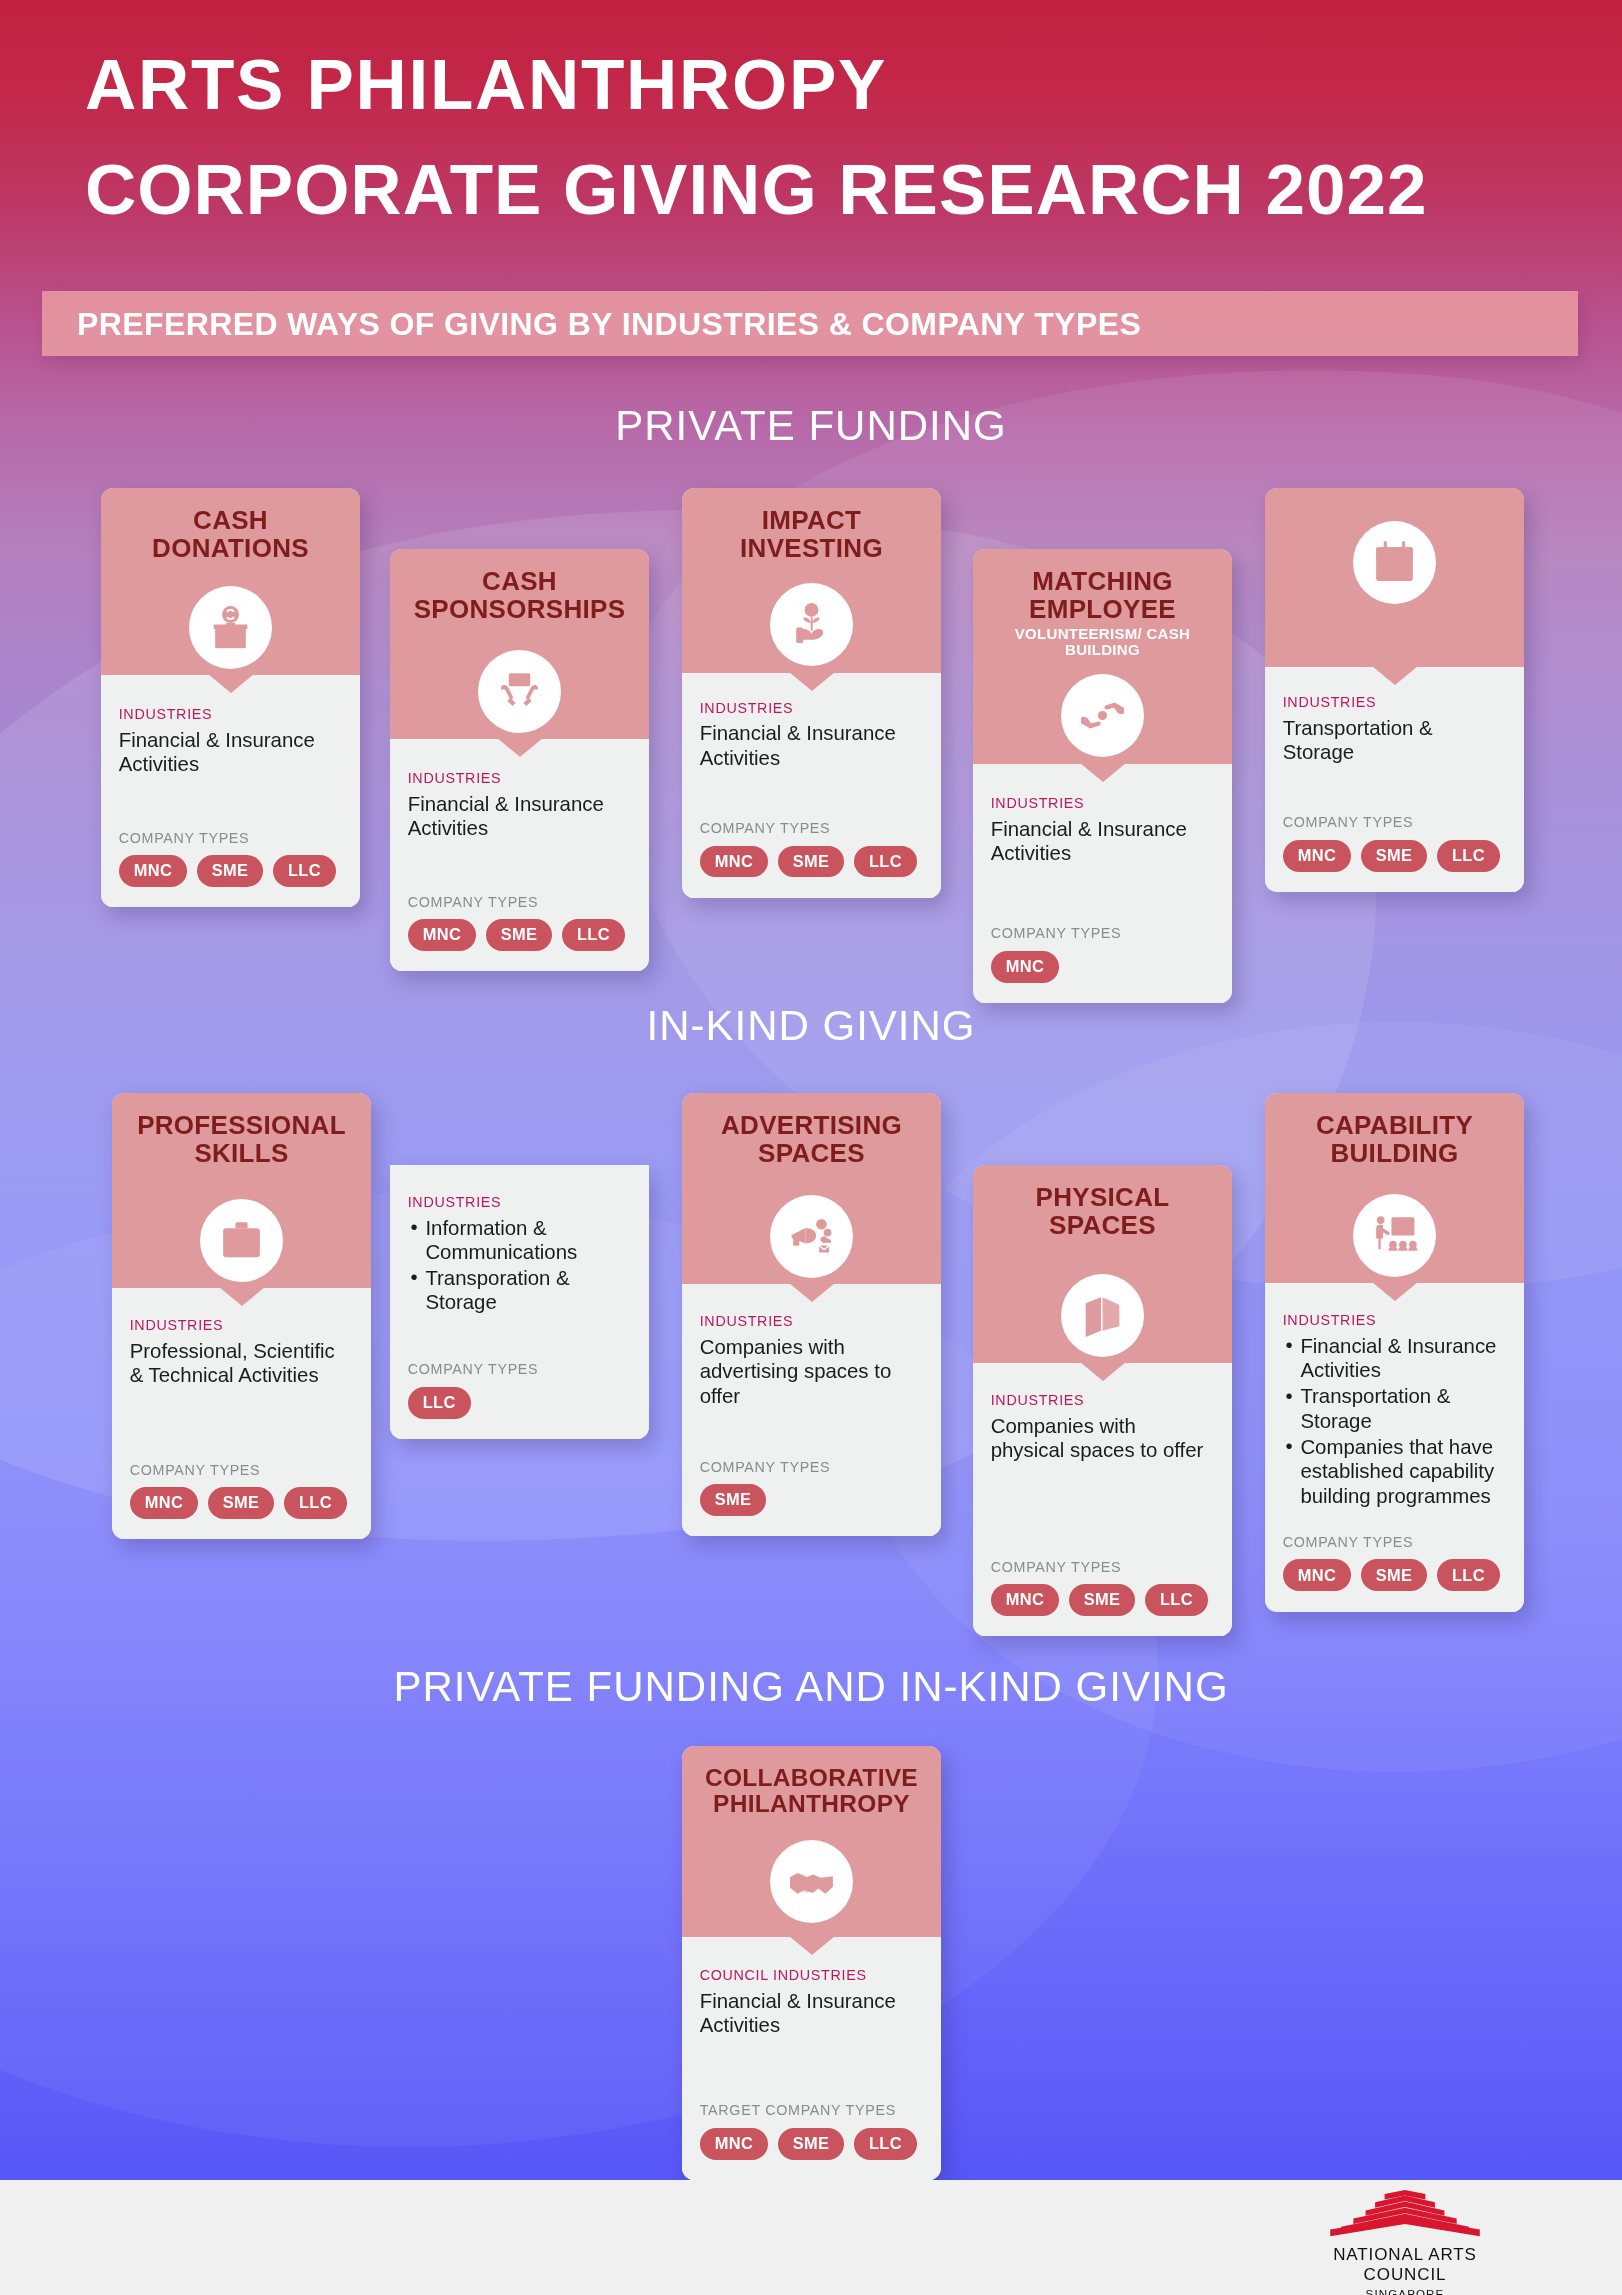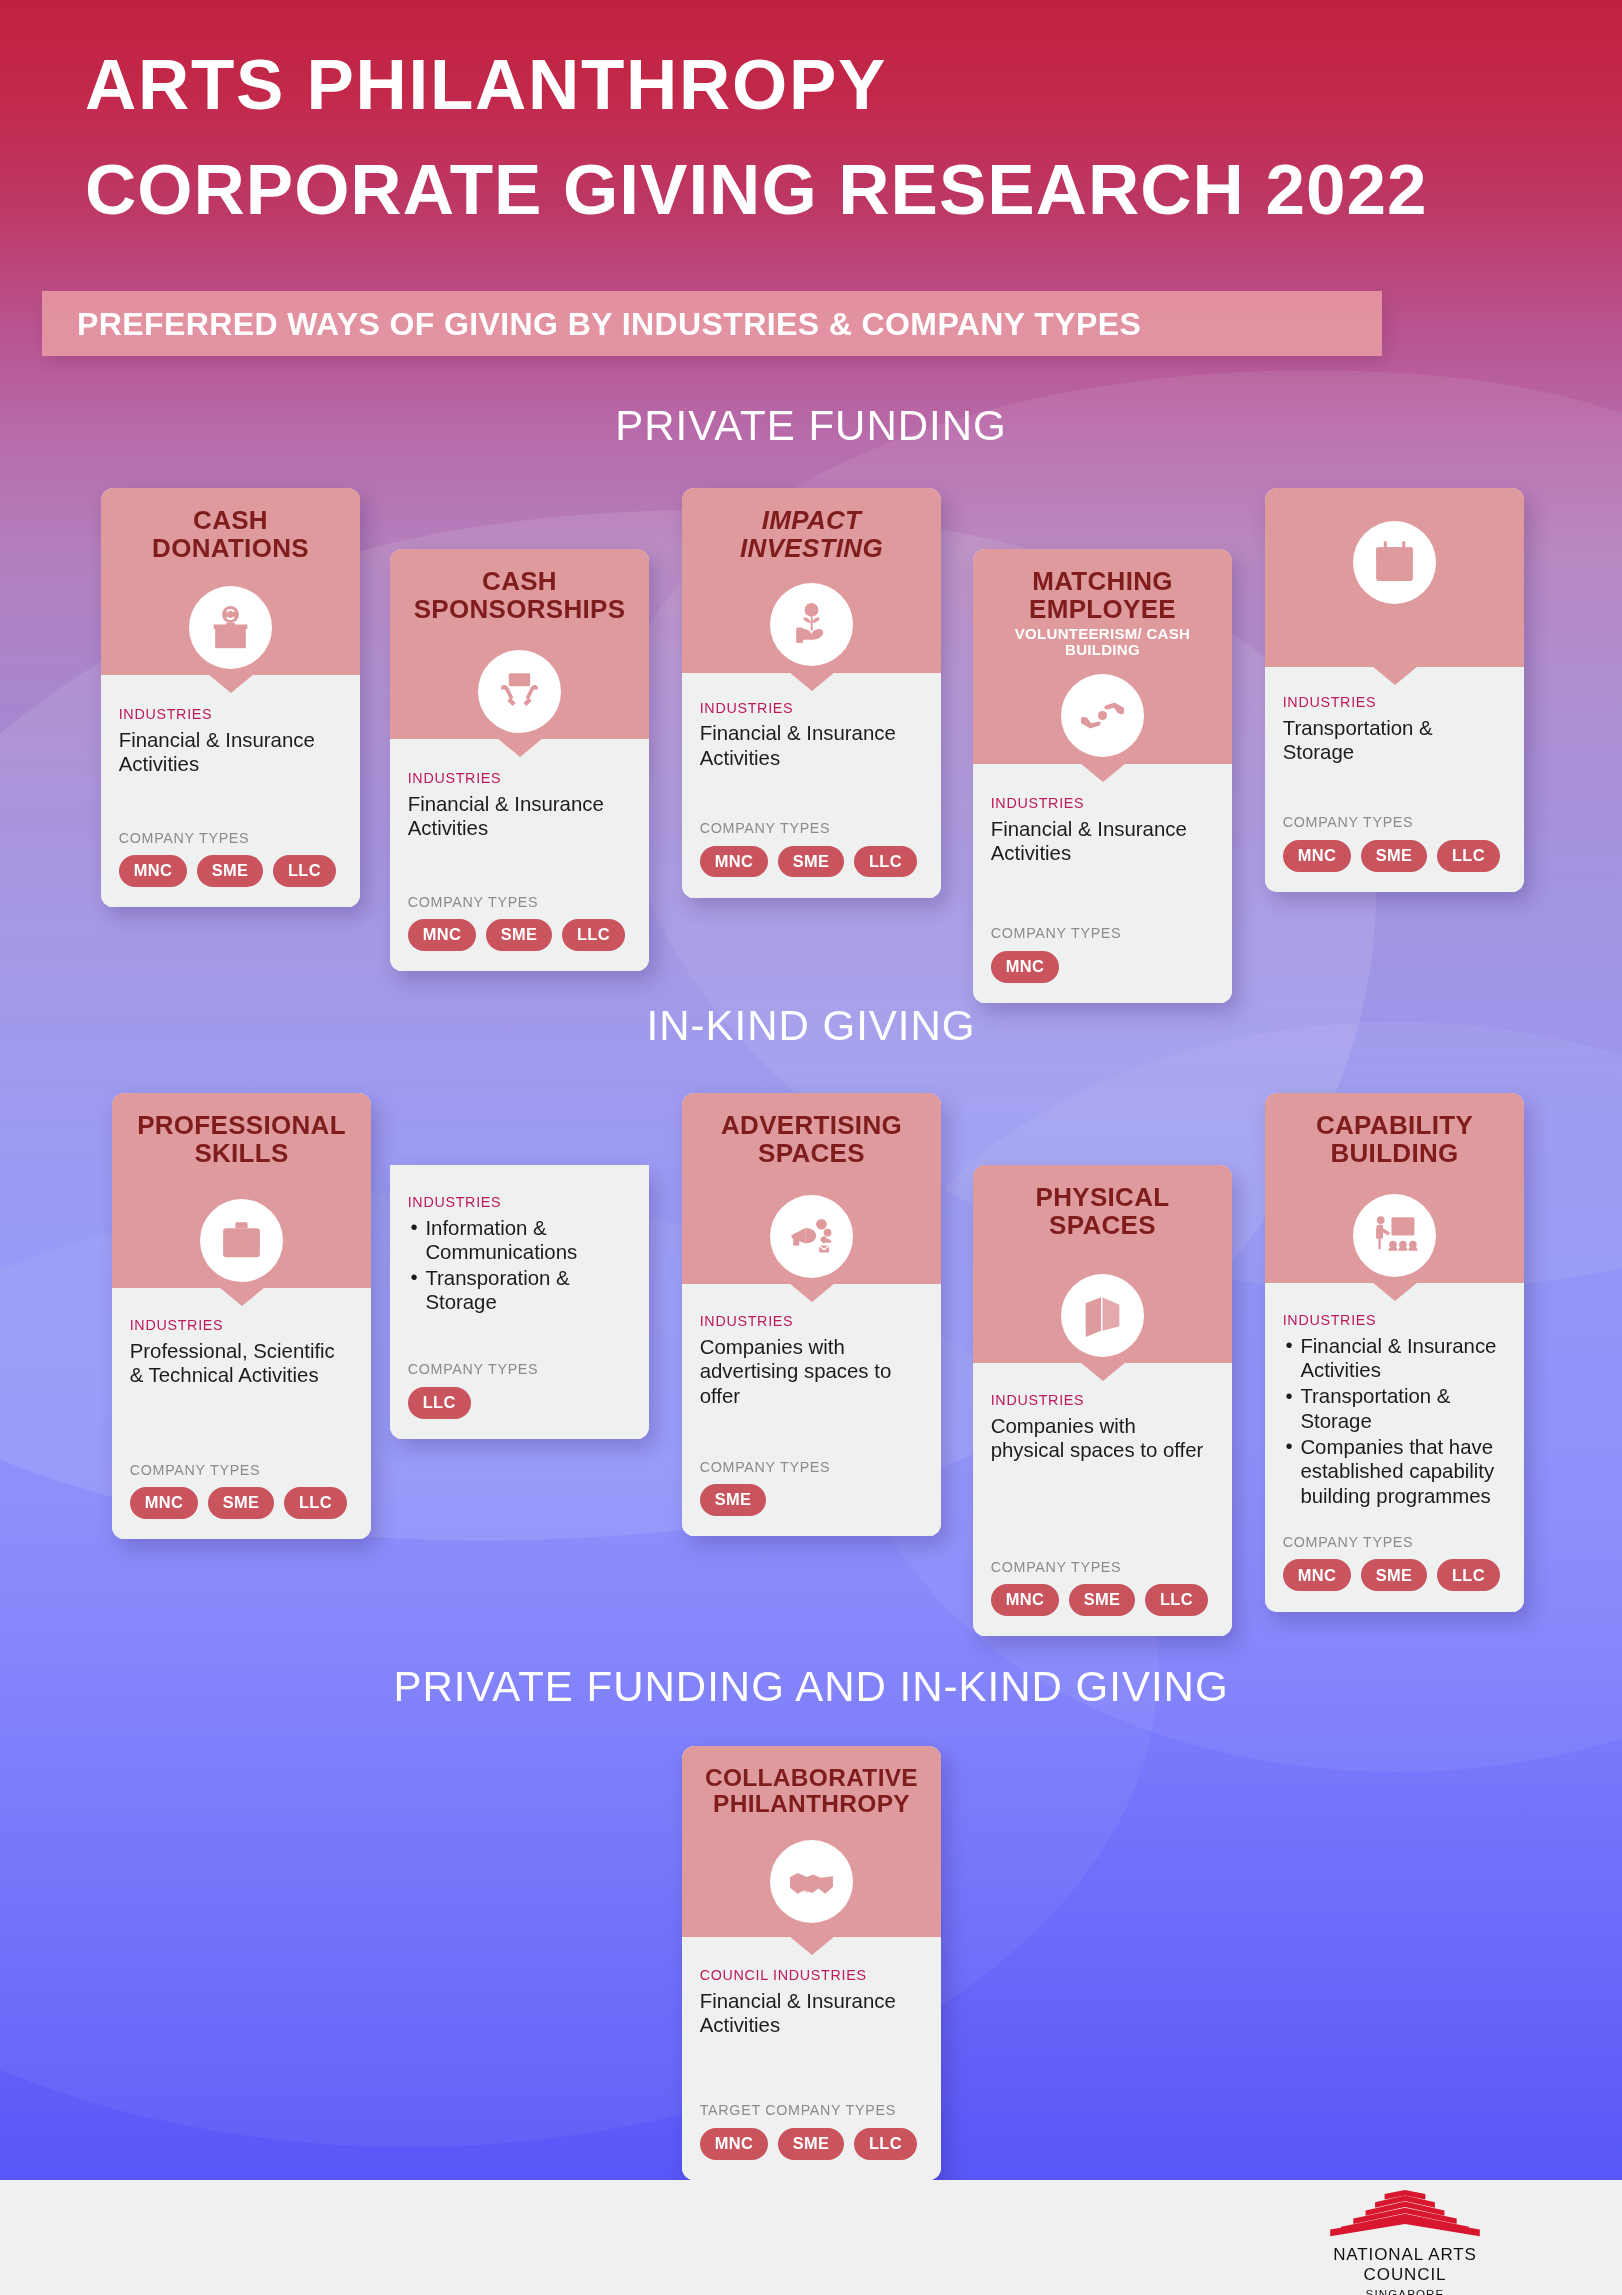--- a/index.html
+++ b/index.html
@@ -74,21 +74,21 @@
     letter-spacing: 1.7px; line-height: 1;
     font-stretch: condensed;
   }
   .title-line2 {
     position: absolute; left: 85px; top: 154px;
     font-size: 71px; font-weight: 700; color: #fff;
     letter-spacing: 1px; line-height: 1;
   }
   #subtitle-bar {
     position: absolute; left: 42px; top: 291px;
-    width: 1340px; height: 65px;
+    width: 1536px; height: 65px;
     background: rgba(235,160,163,0.82);
     box-shadow: 4.1px 6.8px 15px rgba(90,30,70,0.18);
   }
   #subtitle-bar .txt {
     position: absolute; left: 35px; top: 50%;
     transform: translateY(-50%);
     font-size: 32px; font-weight: 700; color: #fff;
     letter-spacing: 0.4px;
   }
 
@@ -274,21 +274,21 @@
           <div class="spacer" style="flex: 1 1 0%; min-height: 20.4px;"></div>
           <div class="lbl2">COMPANY TYPES</div>
           <div class="badges">
             <span class="badge">MNC</span>
             <span class="badge">SME</span>
             <span class="badge">LLC</span>
           </div>
         </div>
       </div>
       <div class="card" style="left: 682px; top: 488px;">
-        <div class="card-head" style="min-height: 176px; font-style: italic;">
+        <div class="card-head" style="min-height: 176px;">
           <div class="h-title" style="font-size: 26px;">IMPACT<br>INVESTING</div>
           <div class="icon-wrap" style="margin-top: 20.4px;">
             <svg viewBox="0 0 64 64">
               <circle cx="32" cy="13" r="9"></circle>
               <text x="32" y="18" font-size="12" text-anchor="middle" fill="#fff" font-family="sans-serif" font-weight="bold">$</text>
               <rect x="31" y="22" width="2.5" height="18"></rect>
               <path d="M31 30c-5 0-9-3-10-7 5-1 9 2 10 7z"></path>
               <path d="M33 30c5 0 9-3 10-7-5-1-9 2-10 7z"></path>
               <path d="M22 38c4 0 8 2 10 6 2-4 6-6 10-6 4 0 6 3 5 6-1 4-7 8-15 8H17V38z"></path>
               <rect x="12" y="36" width="9" height="20" rx="2"></rect>

